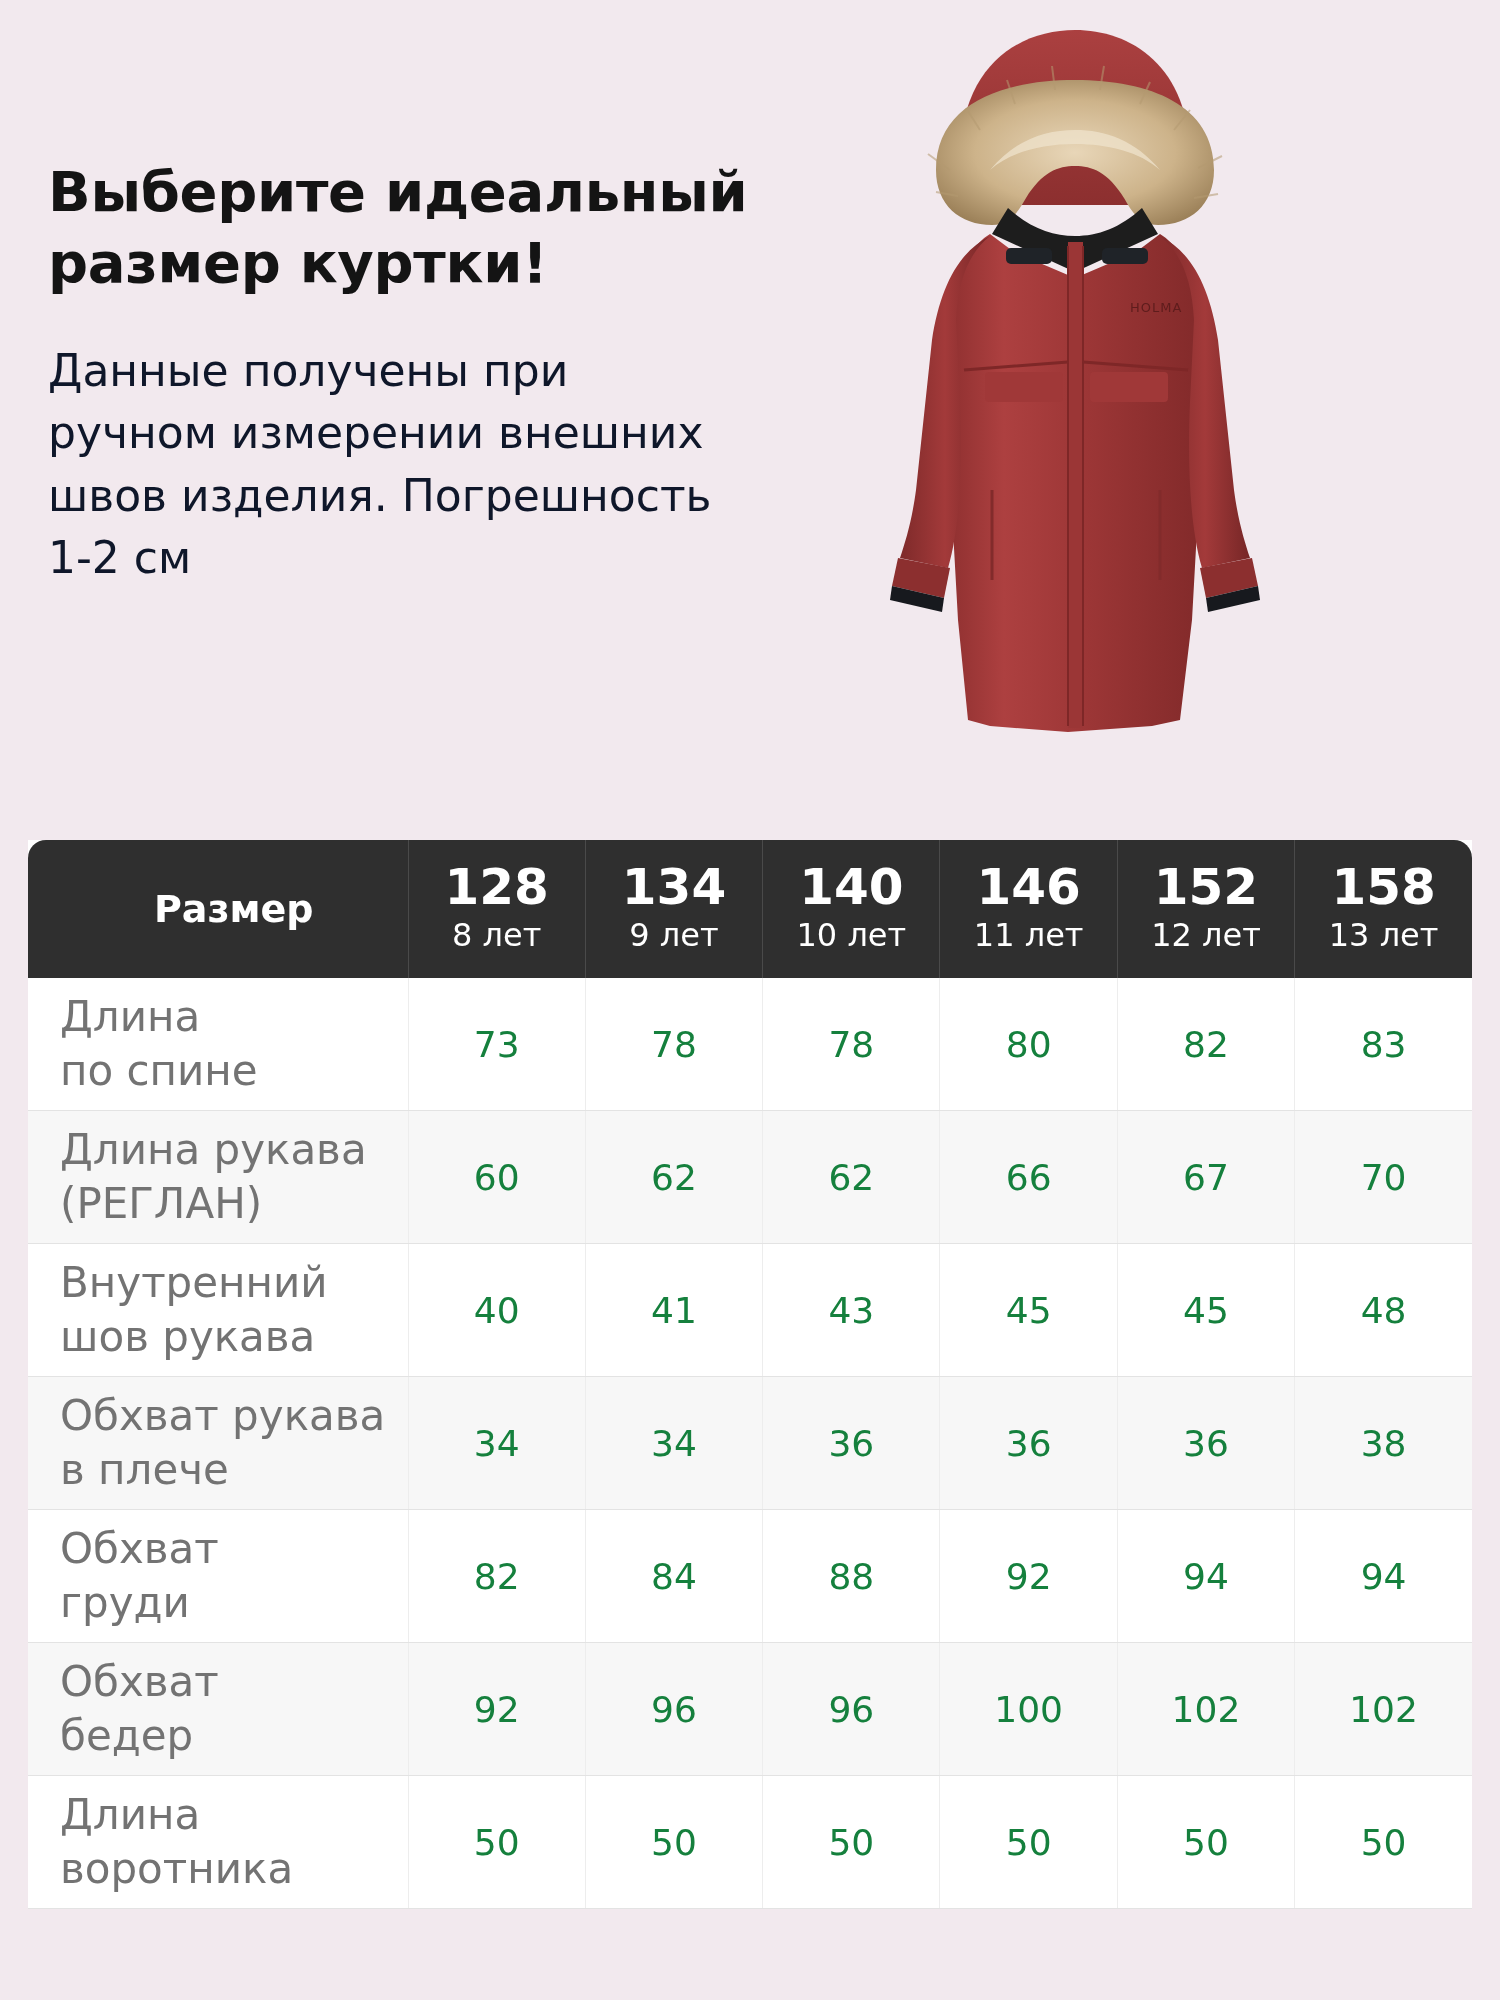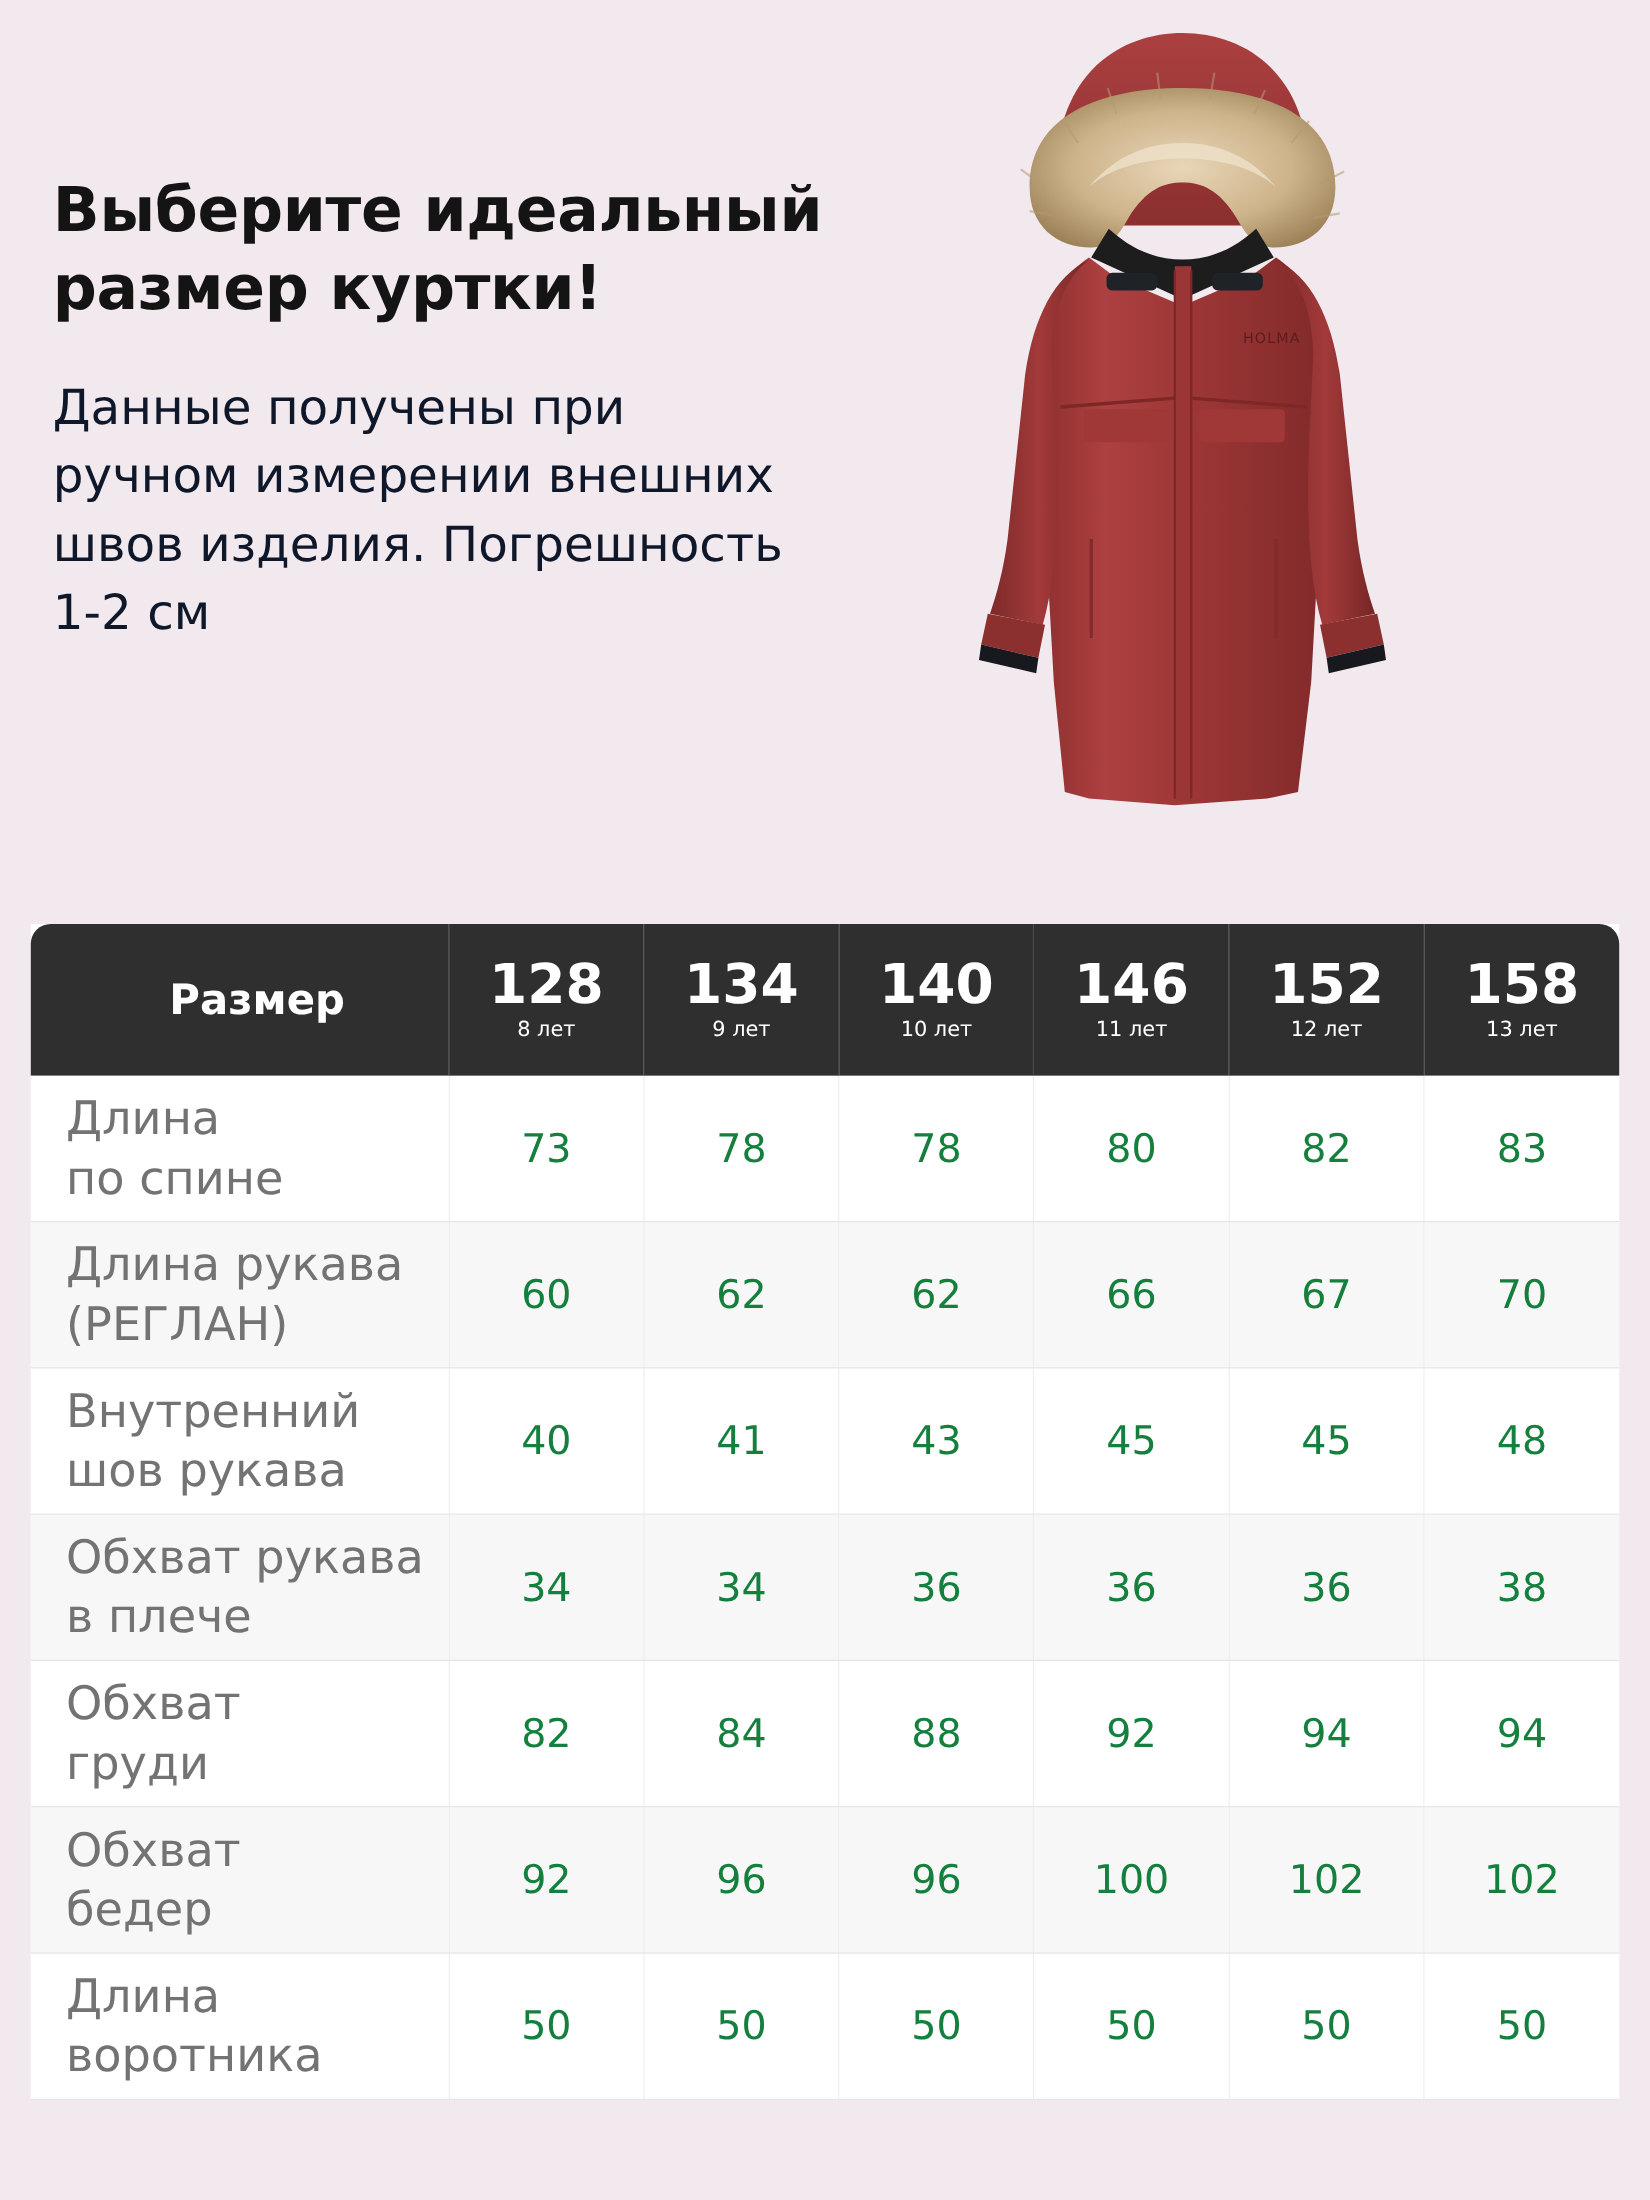--- a/index.html
+++ b/index.html
@@ -94,21 +94,21 @@
   }
   thead th.size-head:last-child { border-top-right-radius: 18px; }
   .size-num {
     display: block;
     font-size: 50px;
     font-weight: bold;
     line-height: 1.05;
   }
   .size-age {
     display: block;
-    font-size: 19px;
+    font-size: 32px;
     font-weight: normal;
     line-height: 1.3;
     margin-top: 2px;
   }
 
   tbody td {
     border-bottom: 1px solid #e3e3e3;
     border-right: 1px solid #ededed;
     height: 130px;
     vertical-align: middle;

